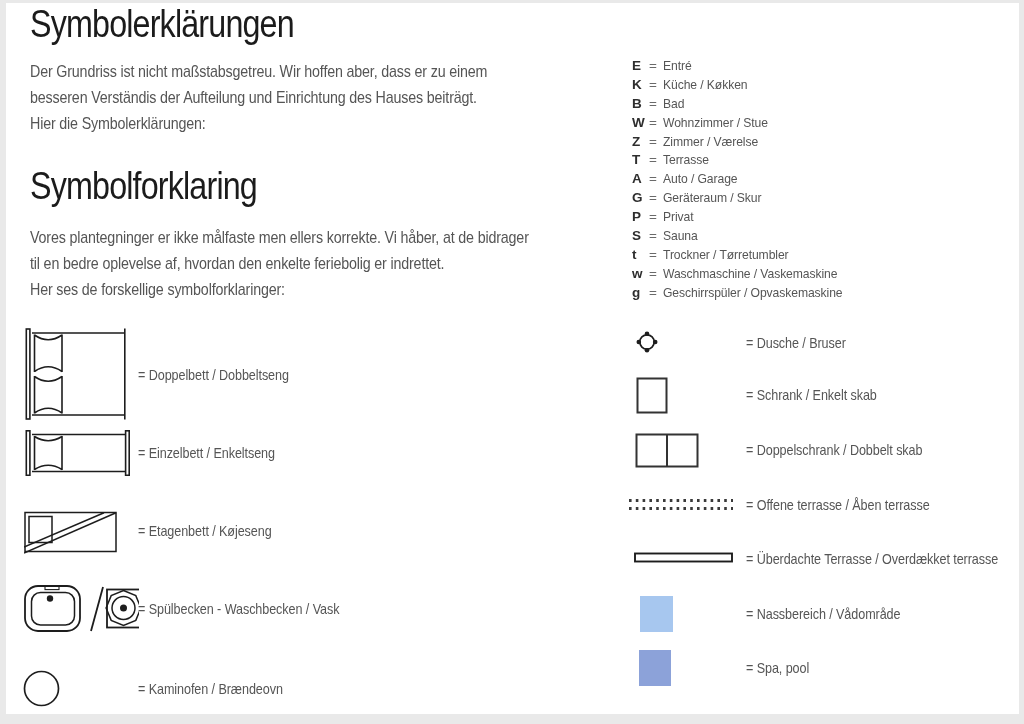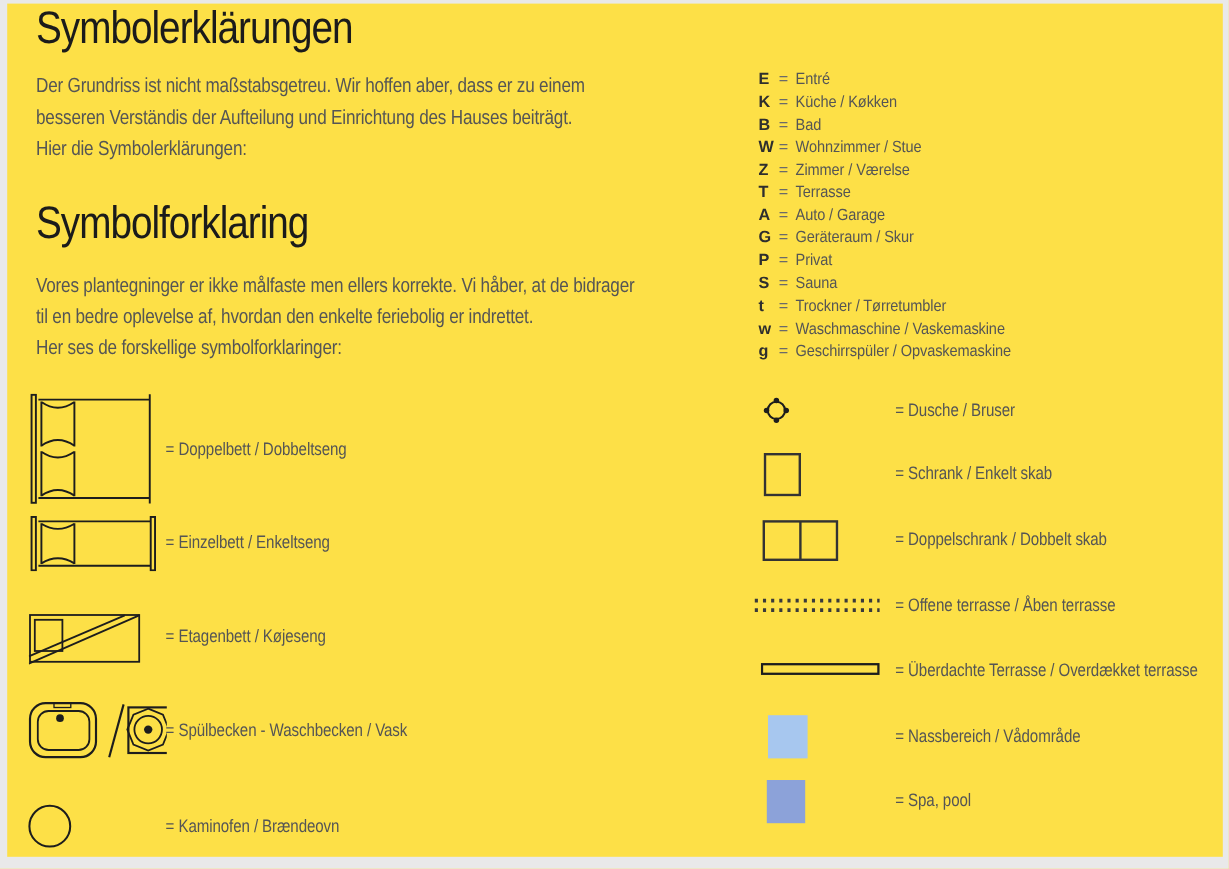--- a/index.html
+++ b/index.html
@@ -3,21 +3,21 @@
 <meta charset="utf-8">
 <style>
   html,body{margin:0;padding:0;}
   body{
     width:1024px;height:724px;position:relative;overflow:hidden;
     background:#e9e9e9;
     font-family:"Liberation Sans","DejaVu Sans",sans-serif;
   }
   .page{
     position:absolute;left:6px;top:3px;right:5px;bottom:10px;
-    background:#fde047;
+    background:#ffffff;
   }
   .abs{position:absolute;}
   h1{
     margin:0;font-size:38px;font-weight:400;color:#1b1b1b;
     letter-spacing:-1px;white-space:nowrap;
     transform:scaleX(0.85);transform-origin:0 0;
   }
   .para{
     font-size:17px;line-height:26px;color:#555;
     white-space:pre-line;letter-spacing:-0.2px;

